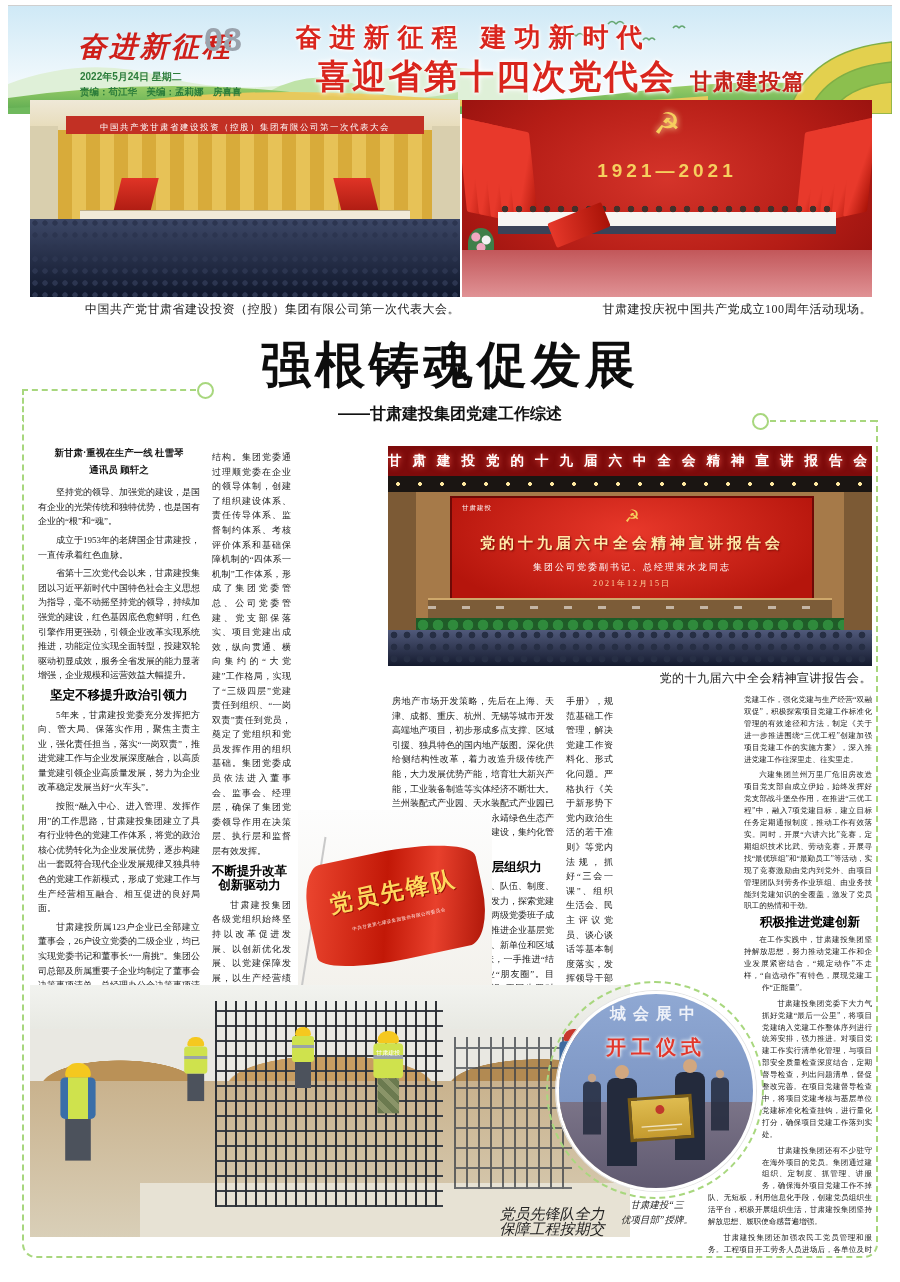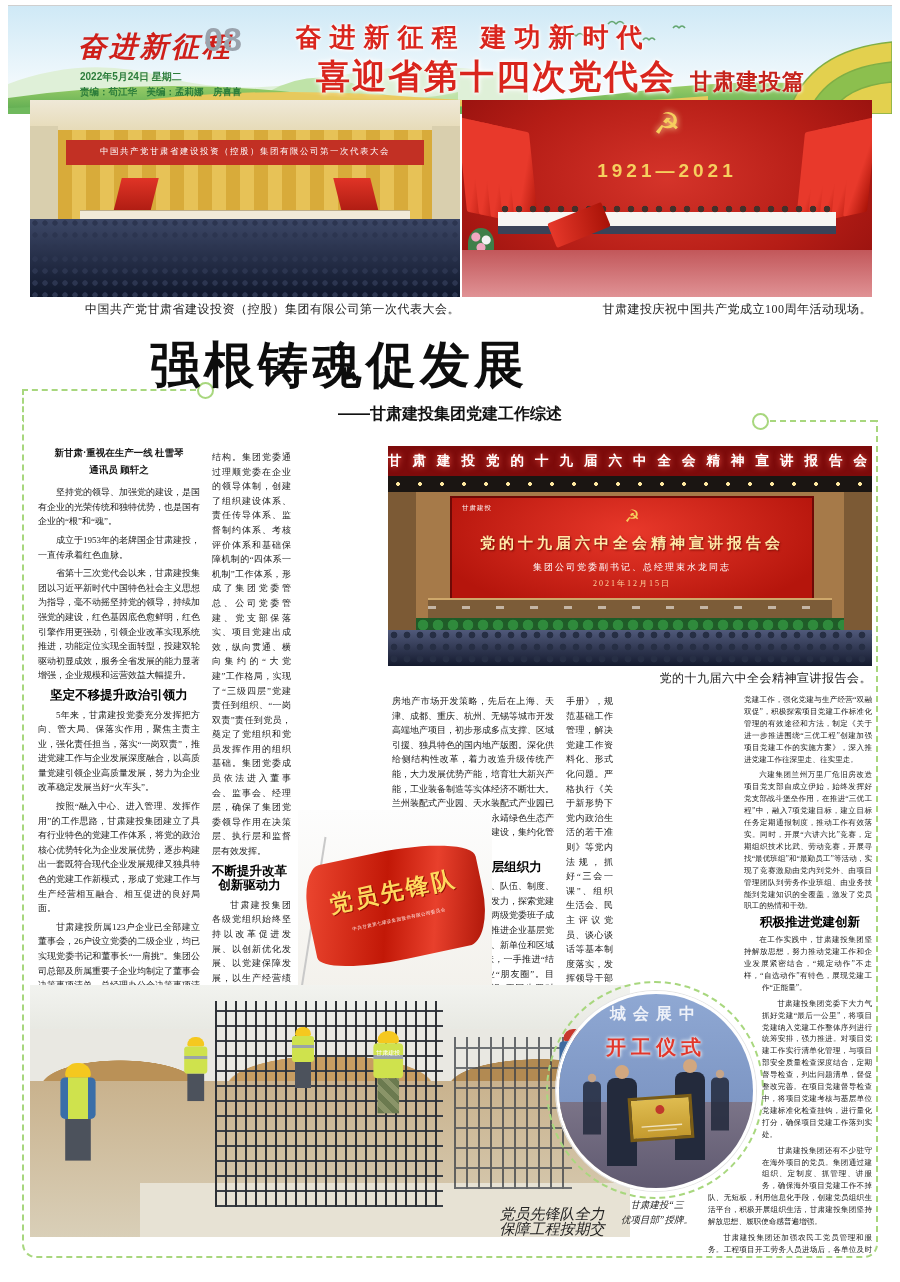--- a/index.html
+++ b/index.html
@@ -26,23 +26,23 @@
         letter-spacing:1px;padding-bottom:3px;text-shadow:0 0 3px #fff,0 0 4px #fff;}
   
   .photo{overflow:hidden;background:#ddd;}
   .caption{font-size:12px;color:#222;letter-spacing:.5px;}
   .cap-right{text-align:right;padding-right:6px;}
   
   .conf-ceiling{left:0;top:0;width:430px;height:42px;background:linear-gradient(180deg,#efe9d8,#e3d5ab);}
   .conf-wall{width:28px;height:104px;top:26px;background:#d9cfae;}
   .conf-curtain{left:0;top:30px;width:430px;height:96px;
         background:repeating-linear-gradient(90deg,#d8ab3a 0 14px,#e7c257 14px 28px);}
-  .conf-banner{left:36px;top:16px;width:358px;height:25px;background:#c23024;color:#fff;
+  .conf-banner{left:36px;top:16px;width:358px;height:18px;background:#c23024;color:#fff;
         font-size:8.5px;line-height:22px;text-align:center;letter-spacing:1.5px;white-space:nowrap;
-        overflow:hidden;font-family:"Liberation Sans",sans-serif;margin-top:24px;}
+        overflow:hidden;font-family:"Liberation Sans",sans-serif;}
   .cfan{top:78px;display:flex;}
   .cf{width:9px;height:46px;background:linear-gradient(180deg,#e03426,#9c130b);margin-right:-2px;}
   .cfan-l .cf{transform:skewX(-14deg);}
   .cfan-r .cf{transform:skewX(14deg);}
   .conf-table{left:50px;top:110px;width:330px;height:11px;background:#f2ead8;border-top:1px solid #bfae88;}
   .conf-aud{left:0;top:119px;width:430px;height:78px;
         background-image:radial-gradient(circle at 5px 4px,#2c3550 2.4px,rgba(0,0,0,0) 3px),
         linear-gradient(180deg,#3c4766,#10172b);background-size:10px 12px,100% 100%;}
   
   .stage-bg{left:0;top:0;width:410px;height:197px;
@@ -66,21 +66,21 @@
   .bouquet{left:6px;top:128px;width:26px;height:30px;border-radius:50% 50% 30% 30%;
         background:radial-gradient(circle at 30% 30%,#f0a7c0 4px,rgba(0,0,0,0) 5px),
         radial-gradient(circle at 70% 40%,#f3f3f3 4px,rgba(0,0,0,0) 5px),
         radial-gradient(circle at 50% 65%,#f0a7c0 4px,rgba(0,0,0,0) 5px),#3f7f49;}
   
   .frame{left:22px;top:420px;width:852px;height:836px;border:2px dashed #a8d77e;border-top:none;
         border-radius:0 0 14px 14px;}
   .leftseg{left:22px;top:389px;width:0;height:32px;border-left:2px dashed #a8d77e;}
   .topdash{height:0;border-top:2px dashed #a8d77e;}
   .node{width:13px;height:13px;border:2px solid #a8d77e;border-radius:50%;background:#fff;}
-  .title{left:150px;top:332px;width:600px;text-align:left;font-family:"Liberation Sans",sans-serif;
+  .title{left:150px;top:332px;width:600px;text-align:center;font-family:"Liberation Sans",sans-serif;
         font-weight:900;font-size:50px;letter-spacing:4px;color:#0d0d0d;}
   .subtitle{left:200px;top:404px;width:500px;text-align:center;font-family:"Liberation Sans",sans-serif;
         font-weight:bold;font-size:16px;color:#111;}
   
   .col{font-size:9px;line-height:14.6px;text-align:justify;overflow:hidden;}
   .col p{margin:4px;text-indent:2em;}
   .col p.cont{text-indent:0;}
   .col h3{margin:5px 0;font-family:"Liberation Sans",sans-serif;font-size:12.5px;font-weight:bold;
         text-align:center;color:#000;}
   .by{margin:0 0 2px 0 !important;text-indent:0 !important;text-align:center;font-weight:bold;font-size:9.5px;}

